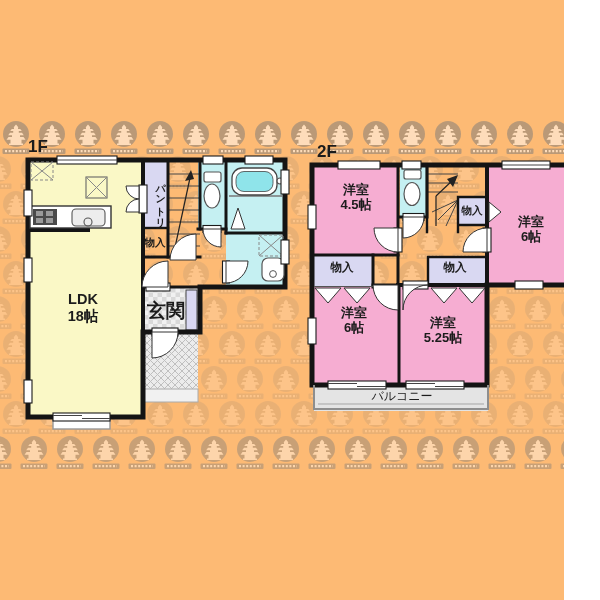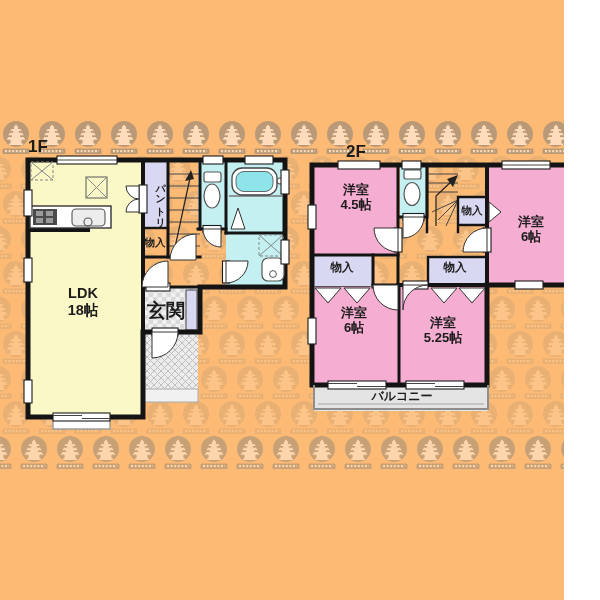--- a/index.html
+++ b/index.html
@@ -412,23 +412,23 @@
     </g>
 
     <g>
       <path d="M314,385 V409 H488 V385" fill="none" stroke="#8e8e8e" stroke-width="2"></path>
       <line x1="318" y1="404" x2="484" y2="404" stroke="#a5a5a5" stroke-width="1"></line>
     </g>
   </g>
 </svg>
 
 <div class="label" style="left:22px;top:137px;width:32px;font-size:17px;">1F</div>
-<div class="label" style="left:311px;top:142px;width:32px;font-size:17px;margin-left:29px;">2F</div>
-
-<div class="label" style="left:48px;top:285px;width:70px;font-size:14.5px;">
+<div class="label" style="left:311px;top:142px;width:32px;font-size:17px;">2F</div>
+
+<div class="label" style="left:48px;top:291px;width:70px;font-size:14.5px;">
   <span class="ln">LDK</span>
   <span class="ln">18帖</span>
 </div>
 <div class="label vtext" style="left:146px;top:175px;width:20px;height:50px;font-size:10px;">パントリー</div>
 <div class="label" style="left:141px;top:236px;width:28px;font-size:10.5px;">物入</div>
 <div class="label" style="left:145px;top:300px;width:42px;font-size:19px;">玄関</div>
 
 <div class="label" style="left:324px;top:182px;width:64px;font-size:13px;">
   <span class="ln">洋室</span>
   <span class="ln">4.5帖</span>
@@ -441,16 +441,16 @@
   <span class="ln">洋室</span>
   <span class="ln">6帖</span>
 </div>
 <div class="label" style="left:408px;top:315px;width:70px;font-size:13px;">
   <span class="ln">洋室</span>
   <span class="ln">5.25帖</span>
 </div>
 <div class="label" style="left:455px;top:204px;width:34px;font-size:10.5px;">物入</div>
 <div class="label" style="left:320px;top:261px;width:44px;font-size:11.5px;">物入</div>
 <div class="label" style="left:432px;top:261px;width:46px;font-size:11.5px;">物入</div>
-<div class="label" style="left:352px;top:389px;width:100px;font-size:12px;font-weight:bold;">バルコニー</div>
+<div class="label" style="left:352px;top:389px;width:100px;font-size:12px;font-weight:normal;">バルコニー</div>
 
 
 </div>
 
 </body></html>

